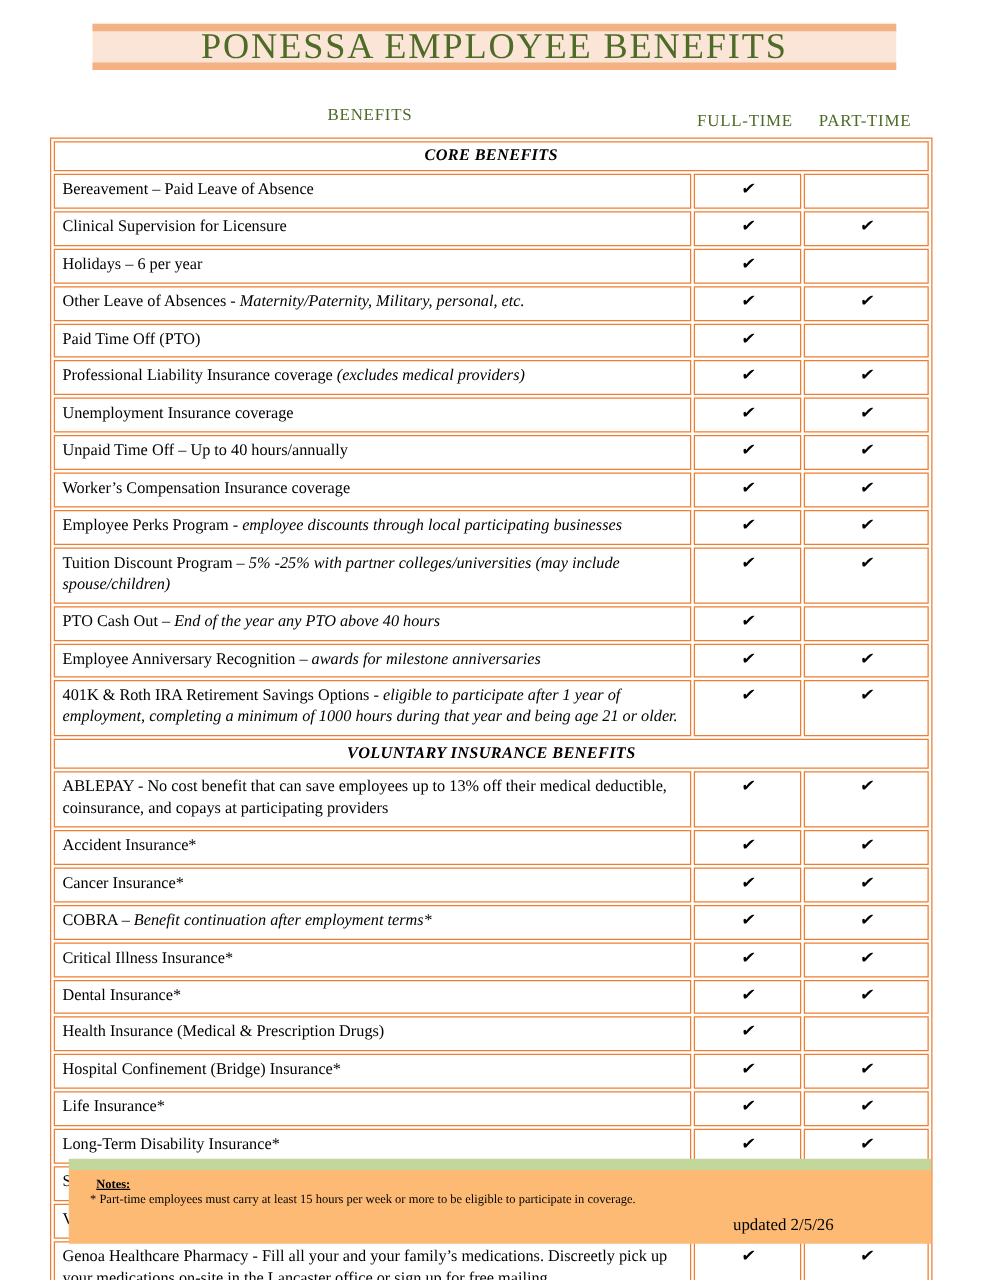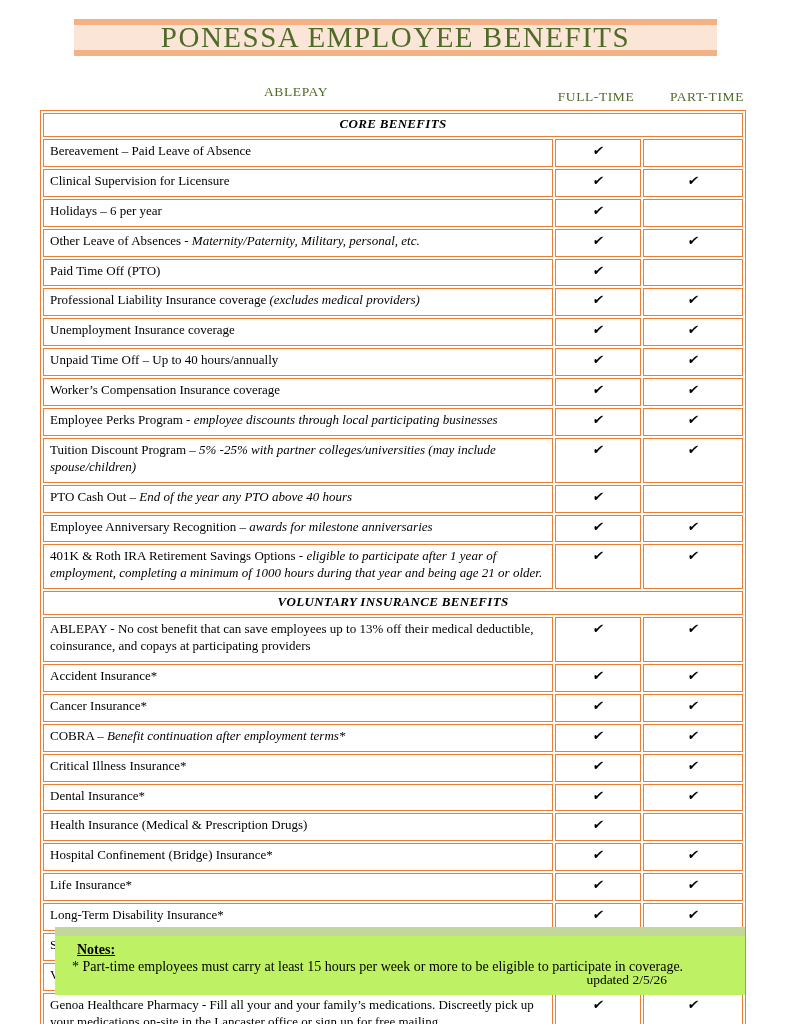--- a/index.html
+++ b/index.html
@@ -35,21 +35,21 @@
   .col-headers {
     position: absolute;
     left: 40px; top: 84px; width: 704px;
     display: flex;
     color: #4F6B28;
     font-size: 13.5px;
     letter-spacing: 0.6px;
   }
   .ch-benefit { width: 512px; text-align: center; }
   .ch-ft { width: 88px; text-align: center; padding-top: 5px; }
-  .ch-pt { width: 104px; text-align: right; padding-top: 5px; }
+  .ch-pt { width: 104px; text-align: center; padding-top: 5px; }
 
   
   table.benefits {
     position: absolute;
     left: 40px; top: 110px; width: 704px;
     border-collapse: separate;
     border-spacing: 2px;
     border: 1px solid #ED7D31;
     table-layout: fixed;
     background: #ffffff;
@@ -87,23 +87,23 @@
     transform: skewX(-10deg);
   }
 
   
   .notes {
     position: absolute;
     left: 55px; top: 927px; width: 690px;
   }
   .notes-bar { height: 9px; background: #C3D69B; }
   .notes-body {
-    background: #bef264;
-    padding: 6px 10px 20px 17px;
-    font-size: 14px;
+    background: #fdba74;
+    padding: 6px 10px 30px 17px;
+    font-size: 10px;
   }
   .notes-heading {
     font-weight: bold;
     text-decoration: underline;
     padding-left: 5px;
     margin-bottom: 1px;
   }
   .updated {
     position: absolute;
     top: 972px; right: 124px;
@@ -114,21 +114,21 @@
 </head>
 <body>
 
 <div class="page">
 
   <div class="banner">
     <h1>PONESSA EMPLOYEE BENEFITS</h1>
   </div>
 
   <div class="col-headers">
-    <div class="ch-benefit">ABLEPAY</div>
+    <div class="ch-benefit">BENEFITS</div>
     <div class="ch-ft">FULL-TIME</div>
     <div class="ch-pt">PART-TIME</div>
   </div>
 
   <table class="benefits">
     <colgroup>
       <col style="width:510px">
       <col style="width:86px">
       <col style="width:100px">
     </colgroup>

